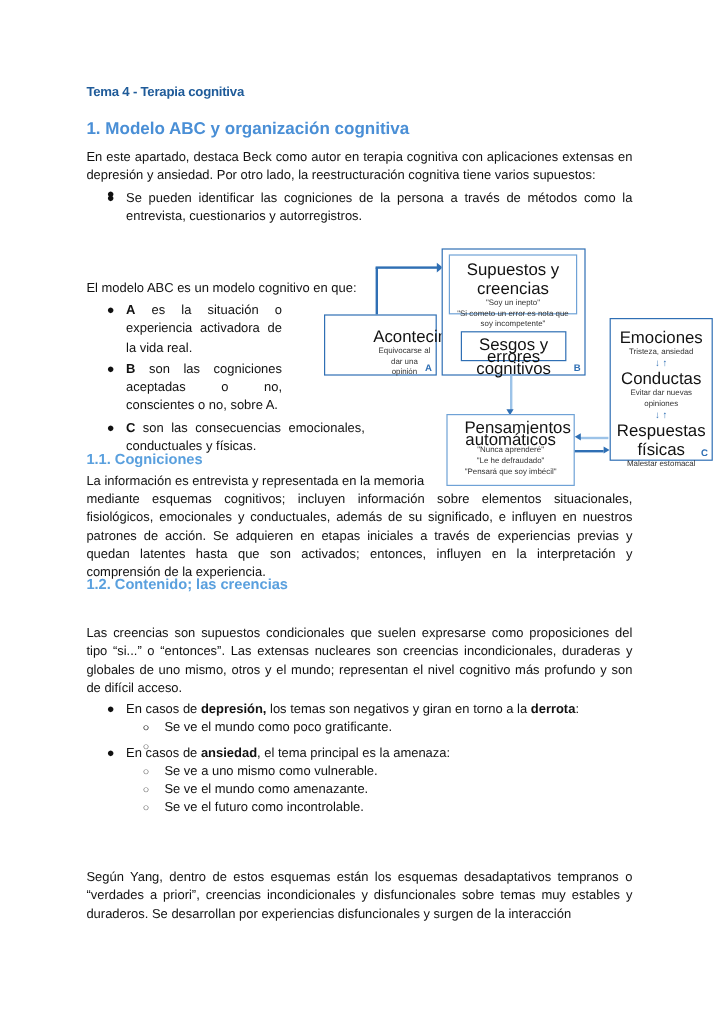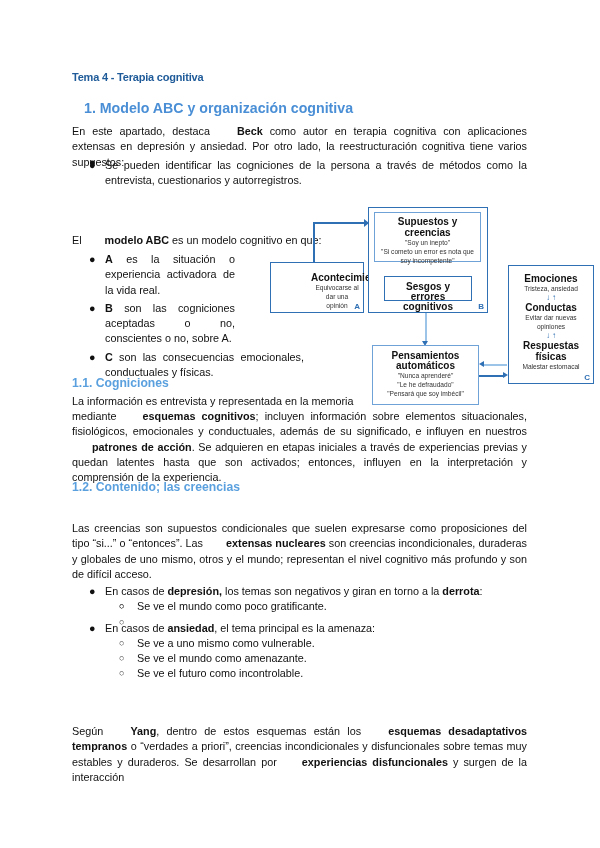--- a/index.html
+++ b/index.html
@@ -1,32 +1,32 @@
 <!DOCTYPE html>
 <html><head>
 <meta charset="utf-8">
 <style>
   html, body { margin:0; padding:0; background:#ffffff; }
   body { width:600px; height:848px; position:relative; overflow:hidden;
          font-family:"Liberation Sans", sans-serif; color:#111; }
   .page { position:absolute; left:0; top:0; width:600px; height:848px; }
   .h-title { position:absolute; left:72px; top:71px; font-size:11px; font-weight:bold; color:#1f5b99; letter-spacing:-0.2px; }
-  .h-sec { position:absolute; left:72px; top:100px; font-size:14.2px; font-weight:bold; color:#4a8fd6;margin-left:12px; }
+  .h-sec { position:absolute; left:72px; top:100px; font-size:14.2px; font-weight:bold; color:#4a8fd6; }
   .h-sub { position:absolute; left:72px; font-size:12.2px; font-weight:bold; color:#5aa0de; }
   .para { position:absolute; left:72px; width:455px; font-size:10.8px; line-height:15.3px; text-align:justify; }
-  .para b { font-weight:bold;margin-left:20px; }
+  .para b { font-weight:normal; }
   ul.b1 { position:absolute; margin:0; padding:0; list-style:none; font-size:10.8px; line-height:15.3px; }
   ul.b1 li { position:relative; padding-left:33px; margin-bottom:3px; text-align:justify; }
   ul.b1 li .dot { position:absolute; left:17px; top:0; }
   ul.b2 { margin:0; padding:0; list-style:none; }
   ul.b2 li { position:relative; padding-left:32px; margin-bottom:0; }
   ul.b2 li .circ { position:absolute; left:14px; top:0; font-size:9px; color:#333; }
   
   .dg { position:absolute; border:1.5px solid #2f6fb4; background:#fff; box-sizing:border-box; font-family:"Liberation Sans", sans-serif; text-align:center; }
-  .dg .t { font-weight:bold; font-size:10px; color:#111; }
+  .dg .t { font-weight:normal; font-size:14px; color:#111; }
   .dg .s { font-size:6.6px; color:#333; line-height:9px; }
   .dg .corner { position:absolute; right:3px; bottom:1px; font-size:8px; font-weight:bold; color:#2f6fb4; }
   .ln { position:absolute; background:#2f6fb4; }
   .ln.light { background:#9cc3e8; }
   .arrow { position:absolute; width:0; height:0; }
 </style>
 </head>
 <body>
 
 <div class="page">

